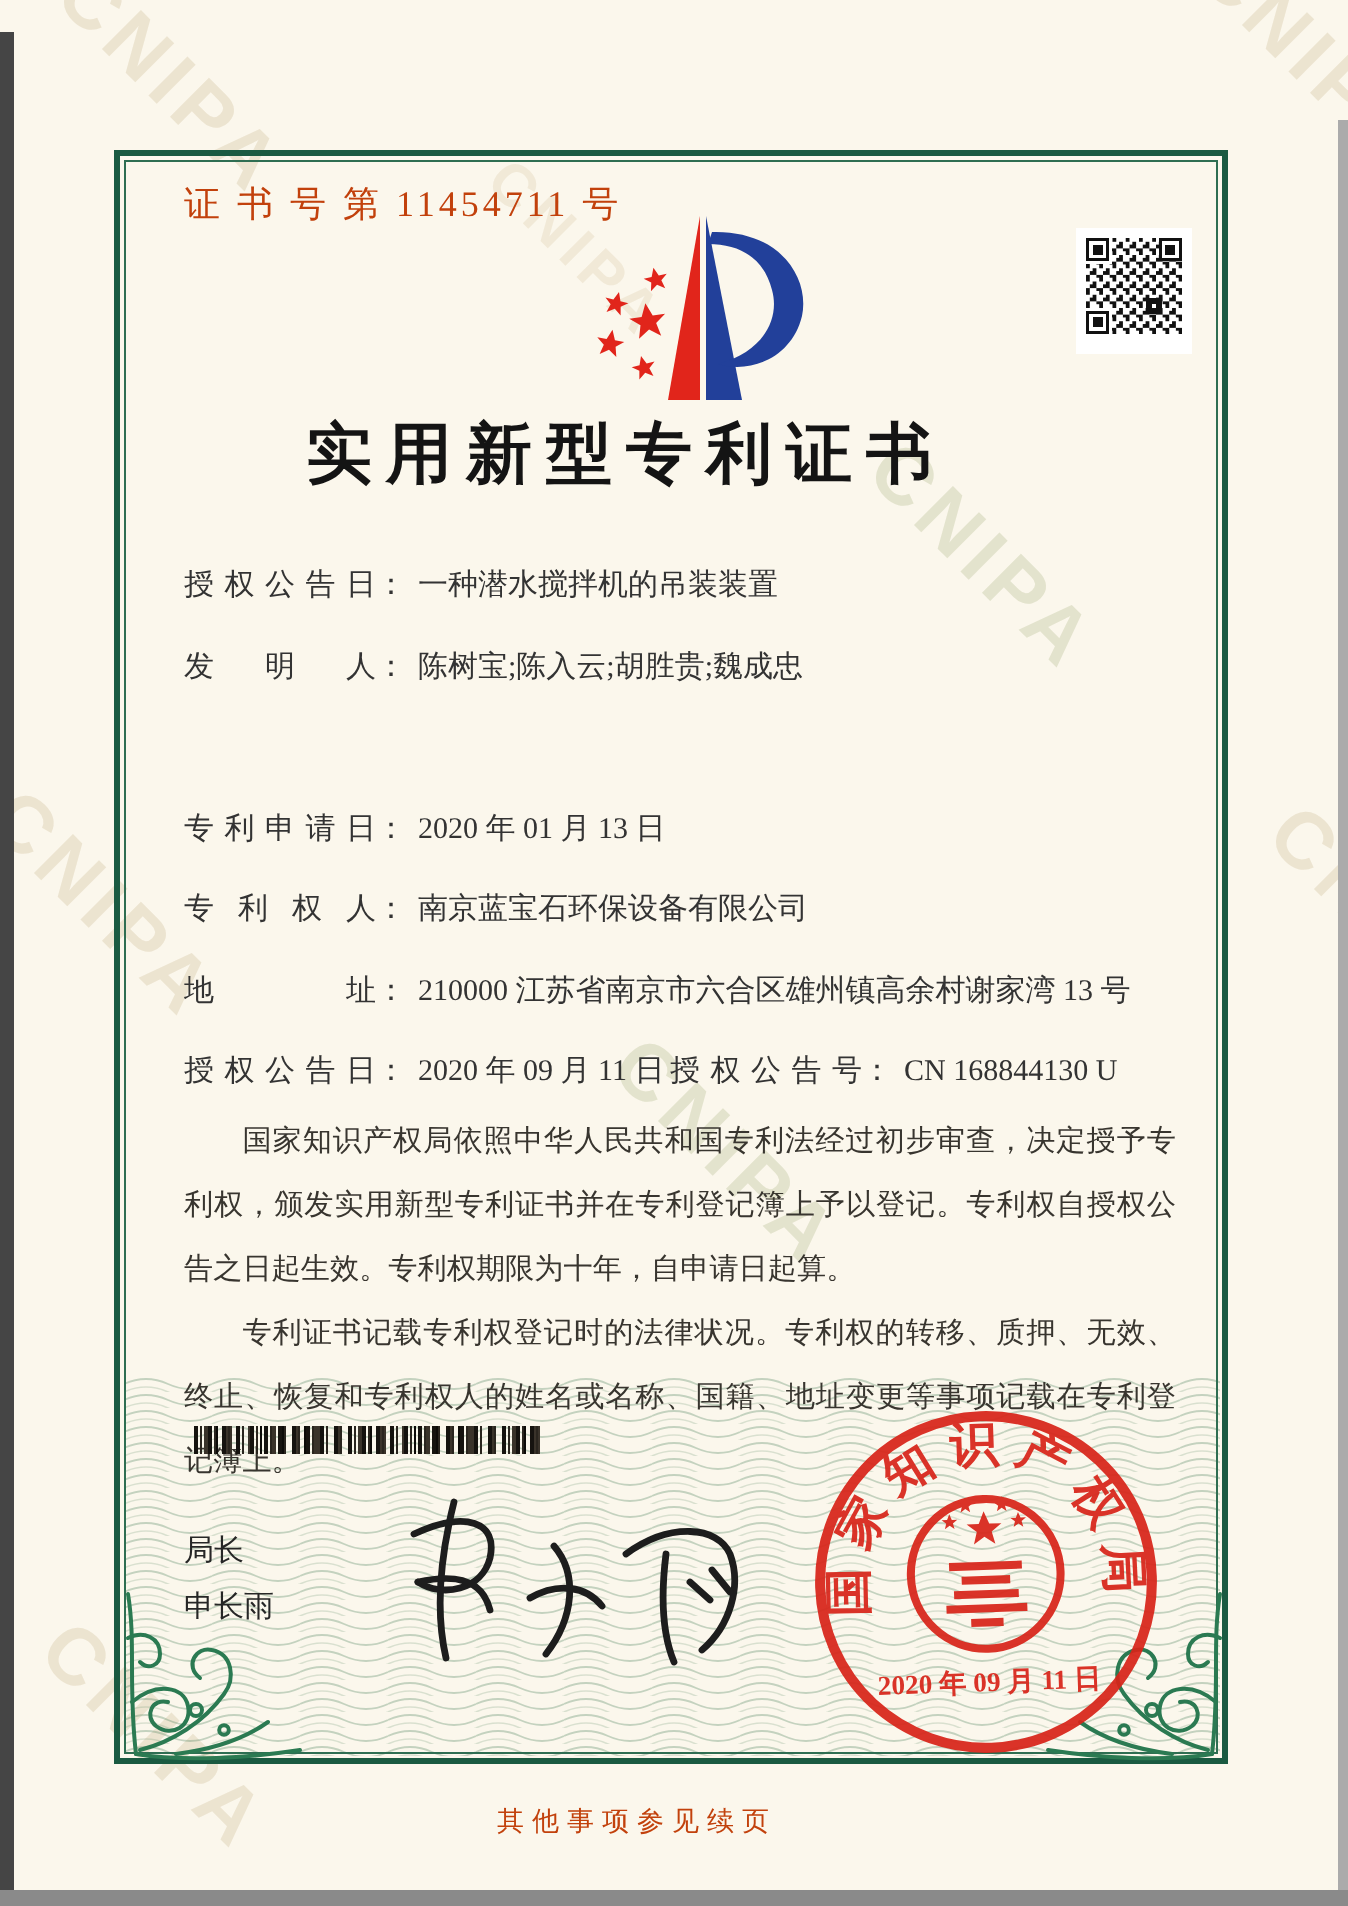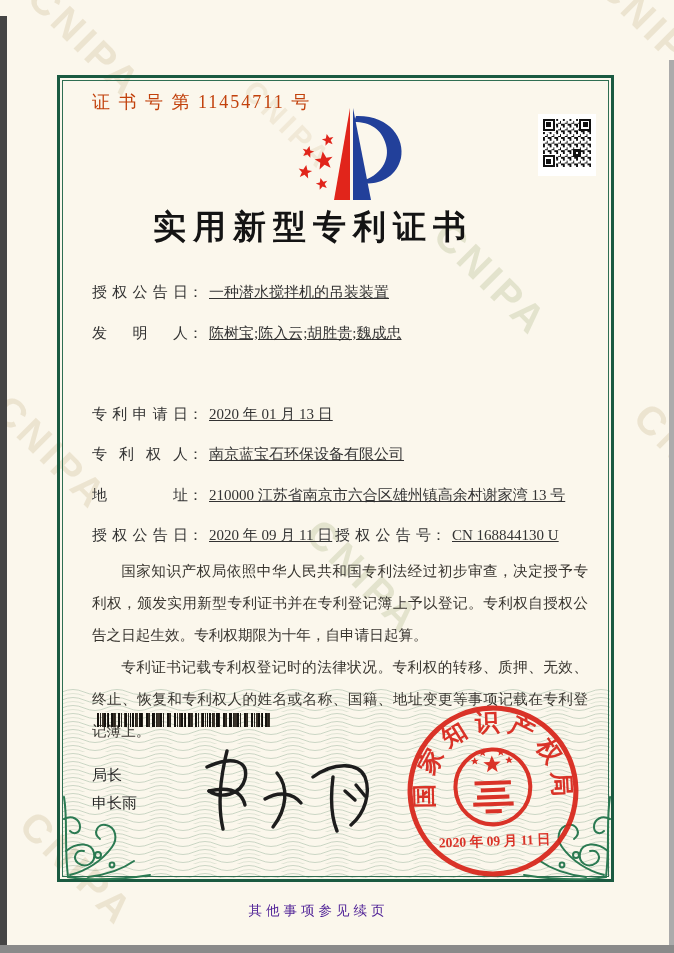--- a/index.html
+++ b/index.html
@@ -19,32 +19,32 @@
   
   .frame{position:absolute;left:57px;top:75px;width:557px;height:807px;box-sizing:border-box;
          border:3px solid #1a5a41;z-index:1;}
   .frame::after{content:"";position:absolute;inset:2px;border:1px solid #2f6e52;pointer-events:none;}
   .abs{position:absolute;z-index:2;}
   .cert-no{left:92px;top:90px;font-size:18px;letter-spacing:2px;color:#c2410c;}
   .title{left:57px;top:205px;width:512px;text-align:center;font-size:33px;font-weight:bold;
          letter-spacing:7px;color:#141414;}
   .row{left:92px;font-size:15px;color:#333;white-space:nowrap;}
   .flabel{display:inline-block;width:96px;text-align:justify;text-align-last:justify;vertical-align:bottom;}
-  .fvalue{margin-left:6px;text-decoration:underline;}
+  .fvalue{margin-left:6px;}
   .row2{position:absolute;left:243px;top:0;white-space:nowrap;}
   .paras{left:92px;top:555px;width:496px;font-size:14.6px;line-height:32px;color:#38352f;text-align:justify;}
   .paras p{margin:0;text-indent:2em;}
   .barcode{left:97px;top:713px;width:173px;height:14px;z-index:2;
     background:
       repeating-linear-gradient(90deg,#16130f 0 2px,rgba(0,0,0,0) 2px 3px,#2a251e 3px 4px,rgba(0,0,0,0) 4px 7px),
       repeating-linear-gradient(90deg,#0d0b08 0 1px,rgba(0,0,0,0) 1px 5px,#3a332a 5px 8px,rgba(0,0,0,0) 8px 11px);}
   .sig-title{left:92px;top:766px;font-size:15px;color:#262626;}
   .sig-name{left:92px;top:794px;font-size:15px;color:#262626;}
   .pageinfo{left:57px;top:862px;width:557px;text-align:center;font-size:12.5px;letter-spacing:2px;color:#3c3c3c;}
-  .contnote{left:40px;top:902px;width:557px;text-align:center;font-size:13.5px;letter-spacing:4px;color:#4c1d95;}
+  .contnote{left:40px;top:902px;width:557px;text-align:center;font-size:13.5px;letter-spacing:4px;color:#c2410c;}
   .waves{left:62px;top:688px;z-index:0;}
   .seal{left:404px;top:702px;z-index:3;opacity:.93;transform:rotate(-2deg);}
   .ornament{z-index:2;}
   .orn-bl{left:58px;top:791px;}
   .orn-br{left:520px;top:791px;transform:scaleX(-1);}
   .sigscript{left:193px;top:747px;z-index:2;}
   .qrwrap{left:538px;top:114px;background:#fff;padding:5px;z-index:2;}
 </style>
 </head>
 <body>

